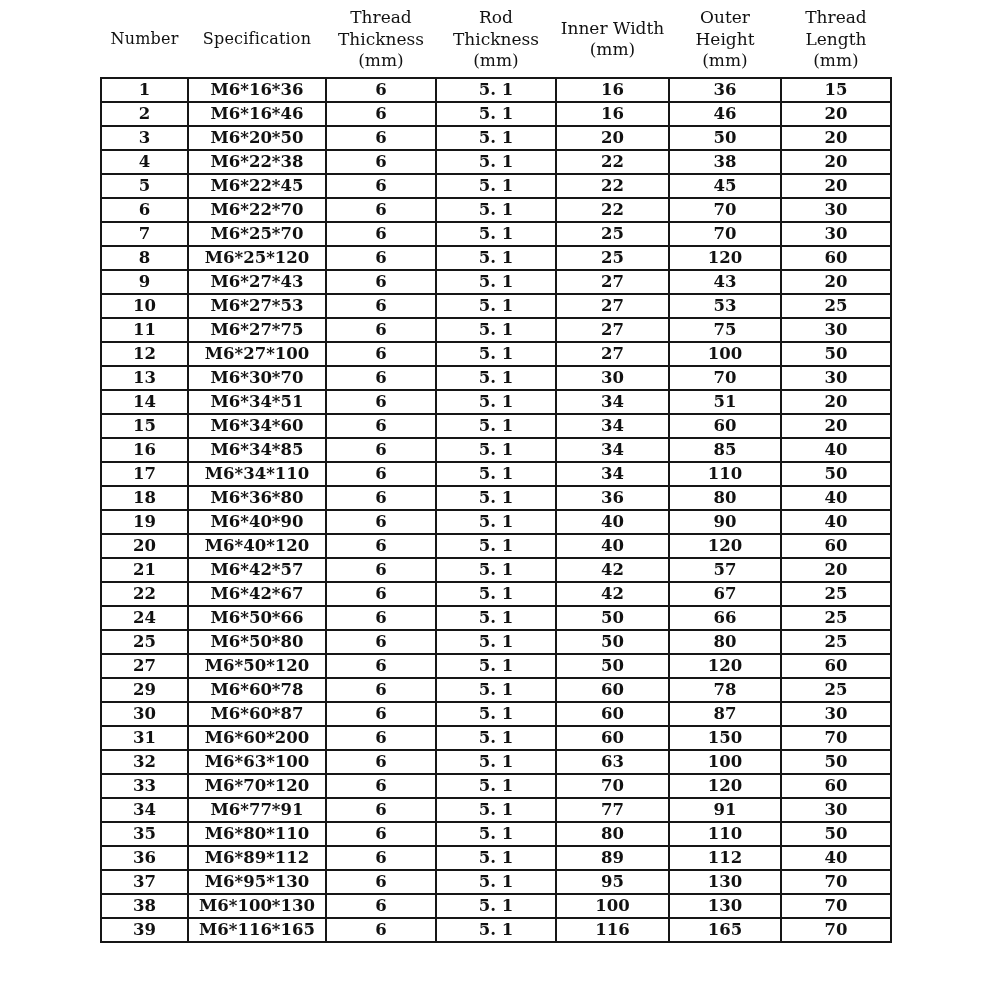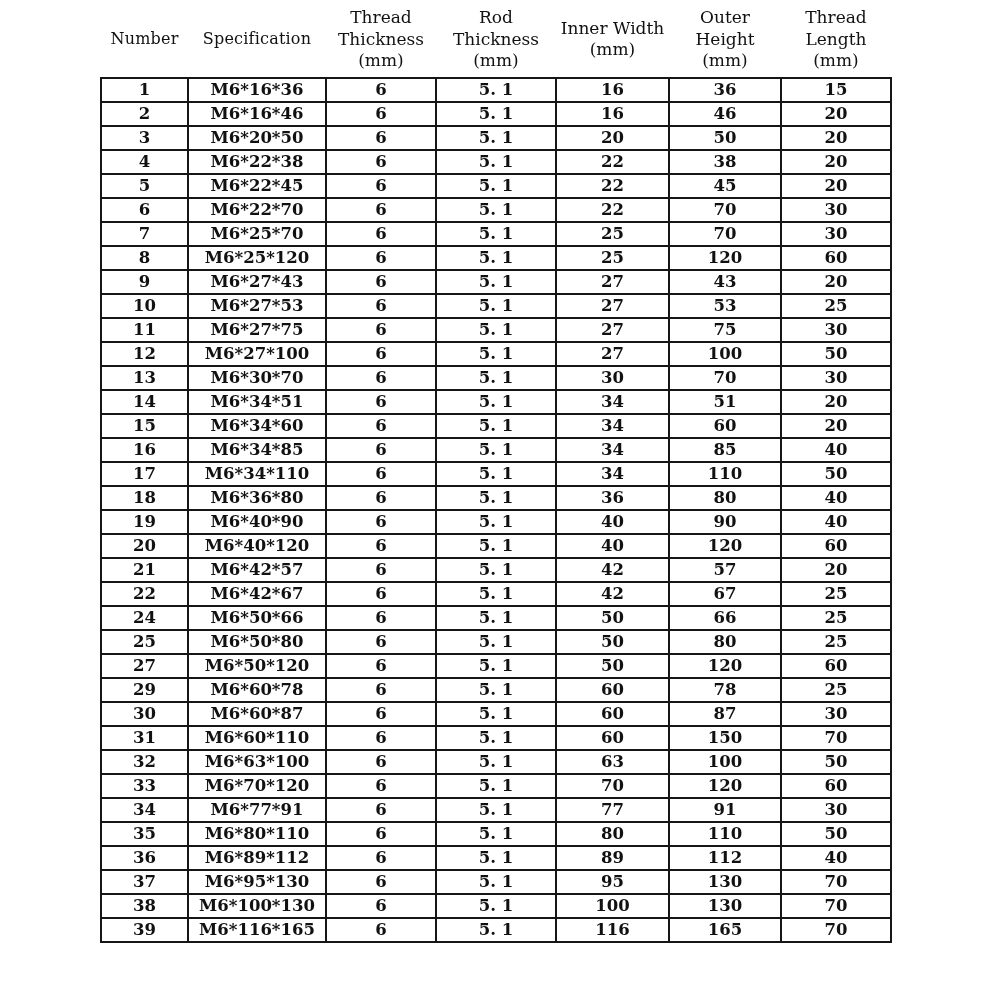--- a/index.html
+++ b/index.html
@@ -346,21 +346,21 @@
           <td>30</td>
           <td>M6*60*87</td>
           <td>6</td>
           <td>5. 1</td>
           <td>60</td>
           <td>87</td>
           <td>30</td>
         </tr>
         <tr>
           <td>31</td>
-          <td>M6*60*110</td>
+          <td>M6*60*200</td>
           <td>6</td>
           <td>5. 1</td>
           <td>60</td>
           <td>150</td>
           <td>70</td>
         </tr>
         <tr>
           <td>32</td>
           <td>M6*63*100</td>
           <td>6</td>

